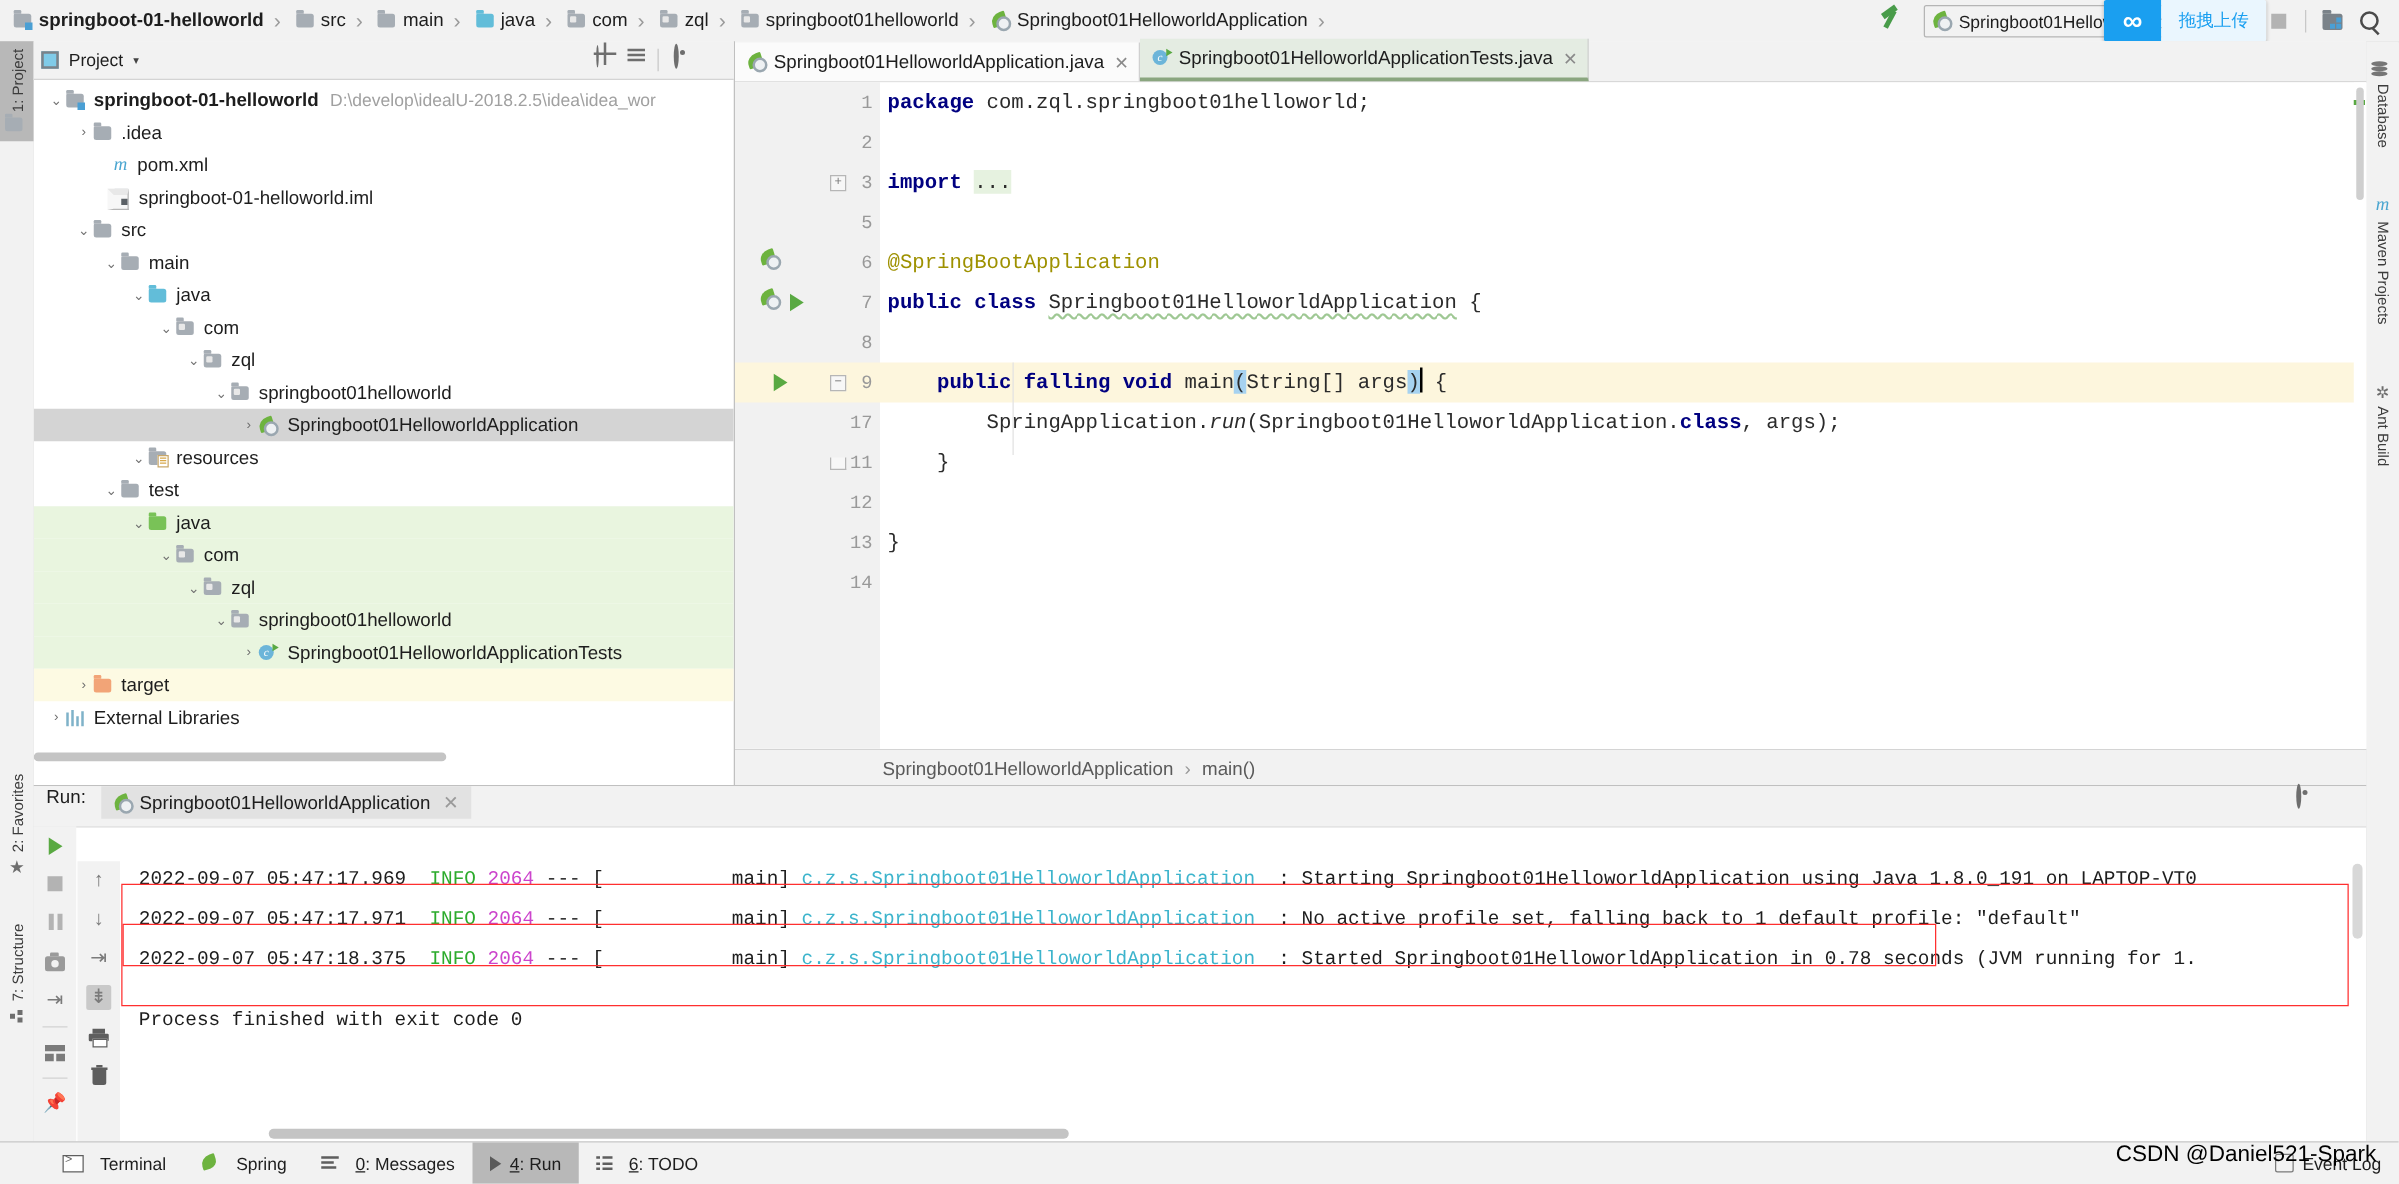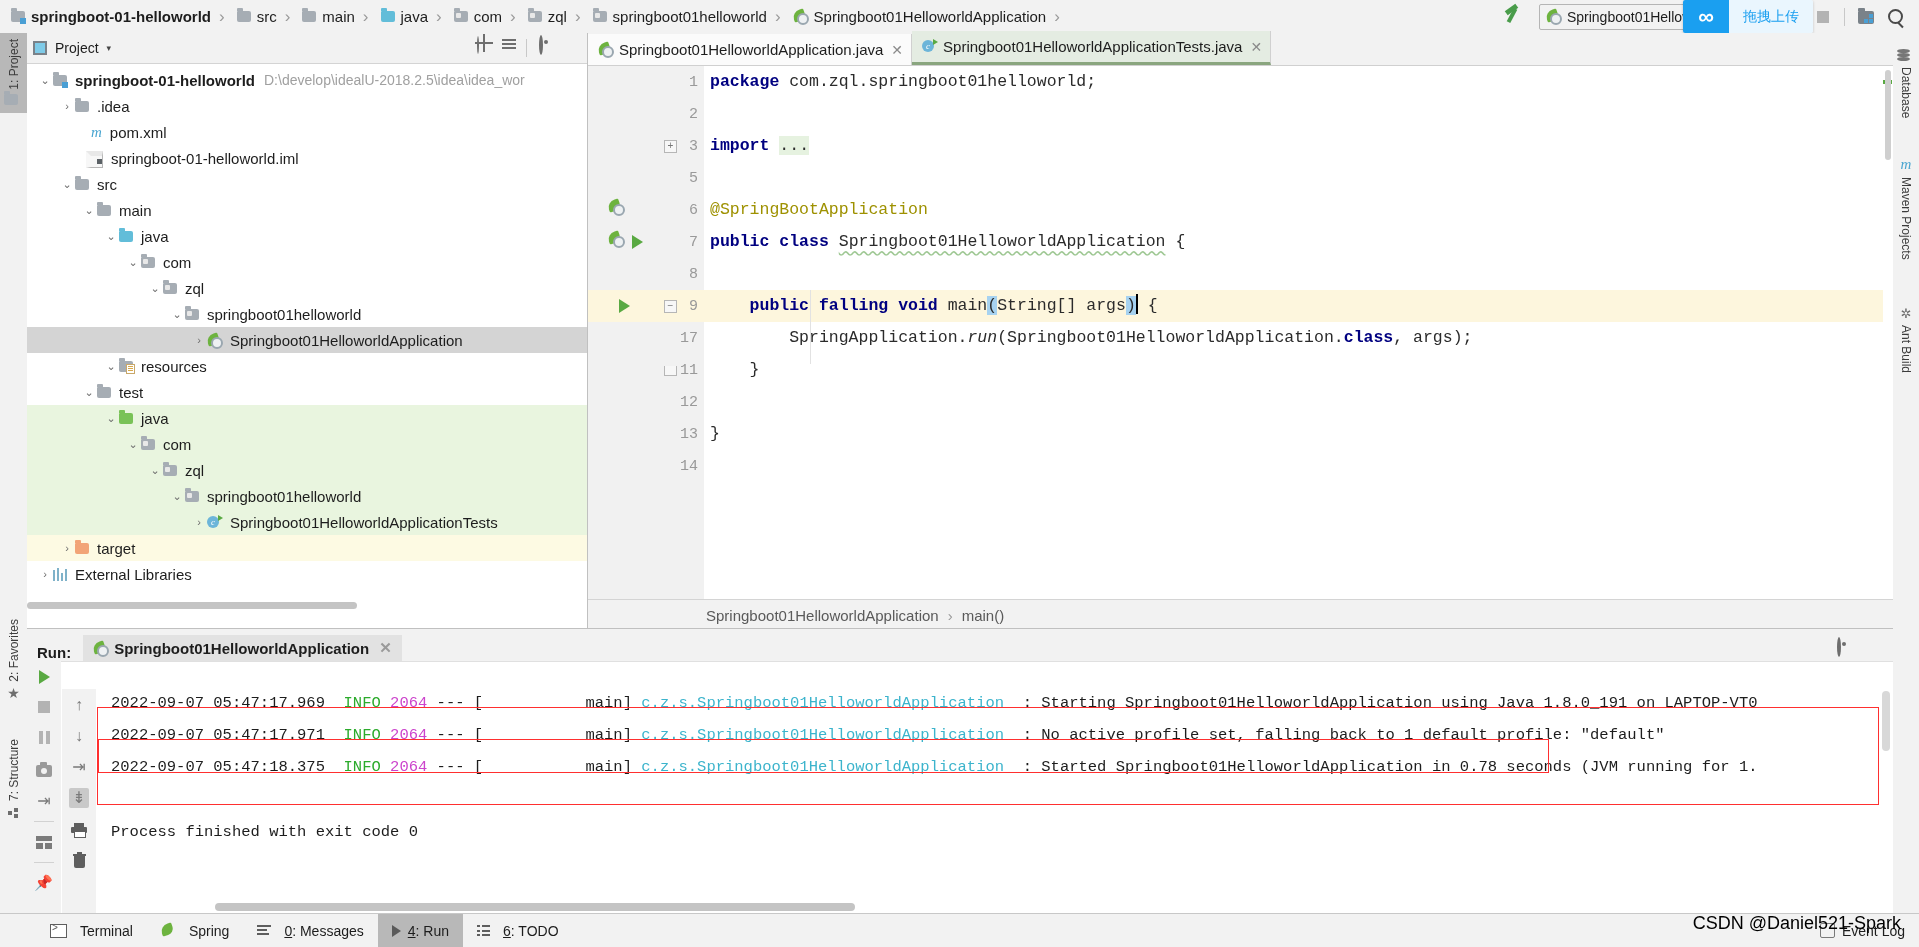--- a/index.html
+++ b/index.html
@@ -196,21 +196,21 @@
   .vline{position:absolute;width:1px;background:#e2e2e2;}
   .editor-scroll{position:absolute;right:0;top:0;width:10px;height:533px;background:#fff;}
   .editor-scroll .thumb{position:absolute;right:2px;top:4px;width:6px;height:90px;background:#cfcfcf;border-radius:3px;}
   .tickmark{position:absolute;right:1px;width:9px;height:4px;}
   .breadcrumb-bar{height:30px;background:#f2f2f2;border-top:1px solid #d4d4d4;display:flex;align-items:center;
     padding-left:118px;font-size:15px;color:#5a5a5a;}
   .breadcrumb-bar .sep{margin:0 9px;color:#9a9a9a;}
 
   
   .run-panel{position:absolute;left:27px;top:628px;width:1866px;height:286px;background:#fff;border-top:1px solid #c0c0c0;}
-  .run-head{height:32px;background:#f2f2f2;display:flex;align-items:flex-end;padding-left:10px;border-bottom:1px solid #e0e0e0;font-weight:bold;}
+  .run-head{height:32px;background:#f2f2f2;display:flex;align-items:flex-start;padding-left:10px;border-bottom:1px solid #e0e0e0;}
   .run-head .lbl{font-size:15px;color:#1d1d1d;margin-right:12px;}
   .run-cfg-tab{display:flex;align-items:center;height:26px;padding:0 10px;background:#e2e2e2;font-size:15px;color:#1d1d1d;}
   .run-cfg-tab .close{margin-left:10px;color:#9a9a9a;}
   .run-head .sp{flex:1;}
   .run-tabs{height:28px;display:flex;align-items:center;padding-left:38px;background:#f2f2f2;}
   .rtab{display:flex;align-items:center;height:27px;padding:0 8px;font-size:14px;color:#1d1d1d;}
   .rtab.active{background:#fff;border:1px solid #d0d0d0;border-bottom-color:#fff;}
   .ic-console{width:15px;height:12px;background:#5b9bd5;border:1px solid #3d6f9e;position:relative;}
   .ic-console:after{content:"";position:absolute;left:2px;top:3px;width:9px;height:6px;background:#fff;}
   .ic-endpoints{width:15px;height:13px;position:relative;}
@@ -753,21 +753,21 @@
         </div>
     </div>
 
     <div class="console">
       <div class="logline"><span>2022-09-07 05:47:17.969</span>  <span class="lg-info">INFO</span> <span class="lg-pid">2064</span> <span>---</span> <span>[           main]</span> <span class="lg-logger">c.z.s.Springboot01HelloworldApplication</span>  <span>:</span> <span>Starting Springboot01HelloworldApplication using Java 1.8.0_191 on LAPTOP-VT0</span></div>
 
       <div class="logline"><span>2022-09-07 05:47:17.971</span>  <span class="lg-info">INFO</span> <span class="lg-pid">2064</span> <span>---</span> <span>[           main]</span> <span class="lg-logger">c.z.s.Springboot01HelloworldApplication</span>  <span>:</span> <span>No active profile set, falling back to 1 default profile: "default"</span></div>
 
       <div class="logline"><span>2022-09-07 05:47:18.375</span>  <span class="lg-info">INFO</span> <span class="lg-pid">2064</span> <span>---</span> <span>[           main]</span> <span class="lg-logger">c.z.s.Springboot01HelloworldApplication</span>  <span>:</span> <span>Started Springboot01HelloworldApplication in 0.78 seconds (JVM running for 1.</span></div>
 
-      <div class="logline" style="margin-top:33px"><span>Process finished with exit code 0</span></div>
+      <div class="logline" style="margin-top:17px"><span>Process finished with exit code 0</span></div>
 
       <div class="console-hscroll"></div>
     </div>
 
     <div class="redbox" style="left:70px;top:78px;width:1780px;height:96px;"></div>
     <div class="redbox" style="left:71px;top:110px;width:1449px;height:32px;"></div>
     <div class="console-vscroll"></div>
   </div>
 
   <div class="statusbar">

